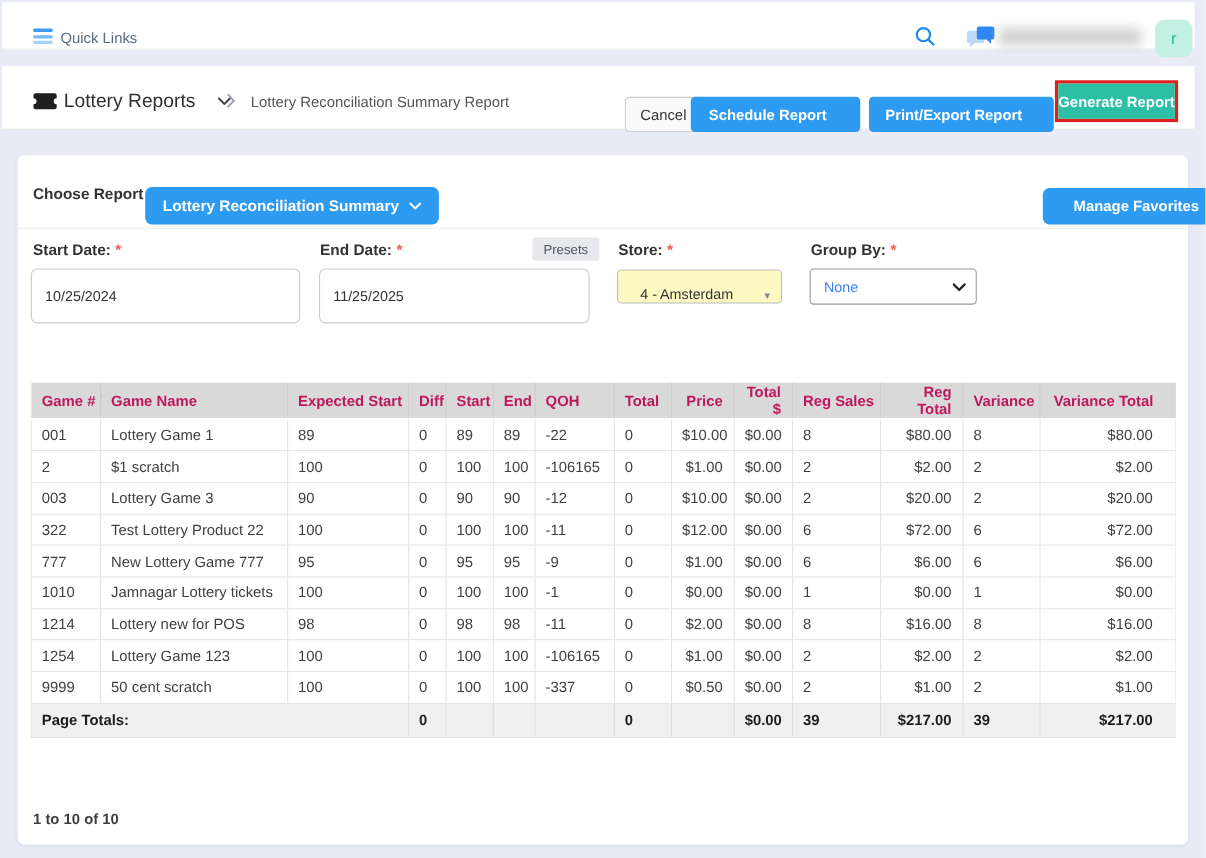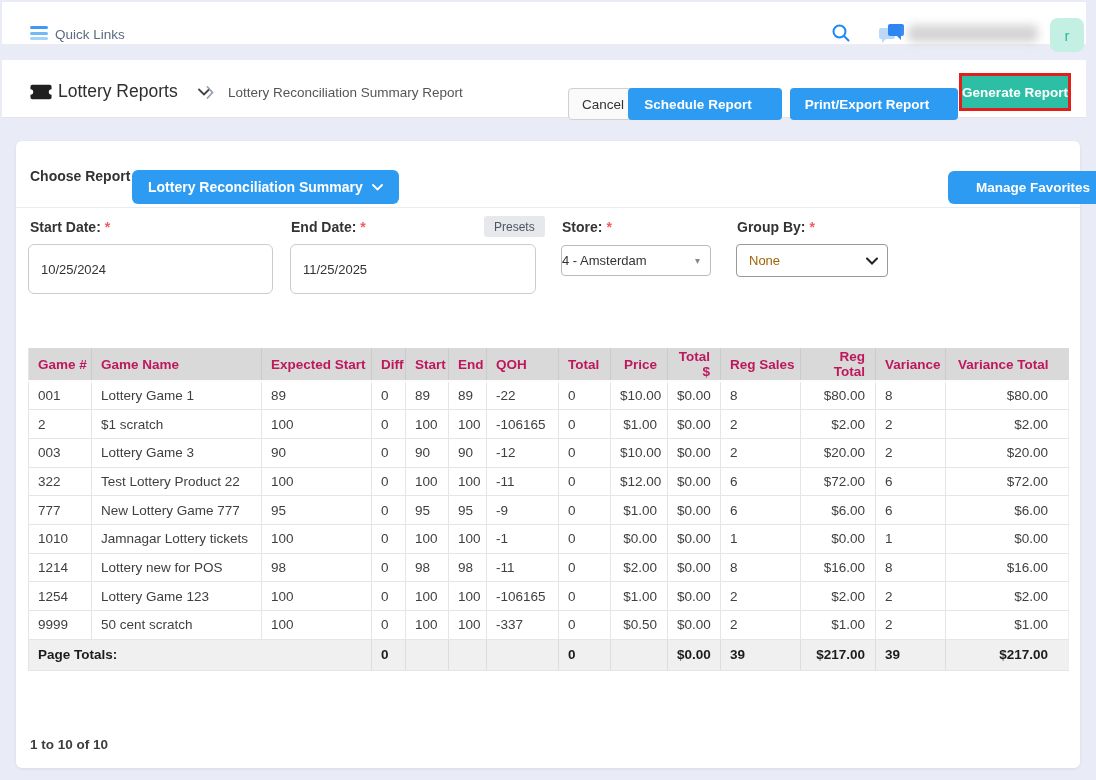--- a/index.html
+++ b/index.html
@@ -49,25 +49,25 @@
   .btn-favorites { position:absolute; left:948px; top:159px; height:33px; padding:0 28px; border-radius:6px; }
 
   .hdivider { position:absolute; left:16px; top:207px; width:1064px; height:1px; background:#ececec; }
 
   .f-label { position:absolute; top:219px; font-size:14px; font-weight:bold; color:#333; }
   .req { color:#f25c5c; margin-left:4px; font-weight:bold; }
   .presets { position:absolute; left:484px; top:216px; height:21px; padding:0 10px; background:#e6e8ec; border-radius:3px;
              font-size:12px; color:#4c5560; display:inline-flex; align-items:center; cursor:pointer; }
   .f-input { position:absolute; top:244px; height:50px; border:1px solid #ccc; border-radius:6px; background:#fff;
              font-family:inherit; font-size:13px; color:#333; padding-left:12px; }
-  .combo { position:absolute; top:245px; height:31px; border:1px solid #bbb; border-radius:4px; background:#ffffff;
-           display:flex; align-items:center; padding-left:0; font-size:13px; color:#333; cursor:pointer; }
+  .combo { position:absolute; top:245px; height:31px; border:1px solid #bbb; border-radius:4px; background:#fef9c3;
+           display:flex; align-items:flex-end; padding-left:20px; font-size:13px; color:#333; cursor:pointer; }
   .combo .caret { position:absolute; right:10px; color:#888; font-size:10px; }
   .selectbox { position:absolute; top:244px; height:33px; border:1px solid #999; border-radius:4px; background:#fff;
-           display:flex; align-items:center; padding-left:12px; font-size:13px; color:#a16207; cursor:pointer; }
+           display:flex; align-items:center; padding-left:12px; font-size:13px; color:#3b82f6; cursor:pointer; }
   .selectbox svg { position:absolute; right:9px; }
 
   .checkbox-row { position:absolute; left:30px; top:307px; display:flex; align-items:center; gap:8px;margin-top:48px; }
   .checkbox { width:16px; height:16px; border-radius:3px; background:#1771e6; position:relative; cursor:pointer; }
   .checkbox.checked::after { content:""; position:absolute; left:5px; top:2px; width:4px; height:8px;
                              border:solid #fff; border-width:0 2px 2px 0; transform:rotate(42deg); }
   .checkbox-label { font-size:14px; color:#2f2f2f; }
 
   
   .report-table { position:absolute; left:28px; top:348px; width:1040px; border-collapse:collapse; table-layout:fixed;

